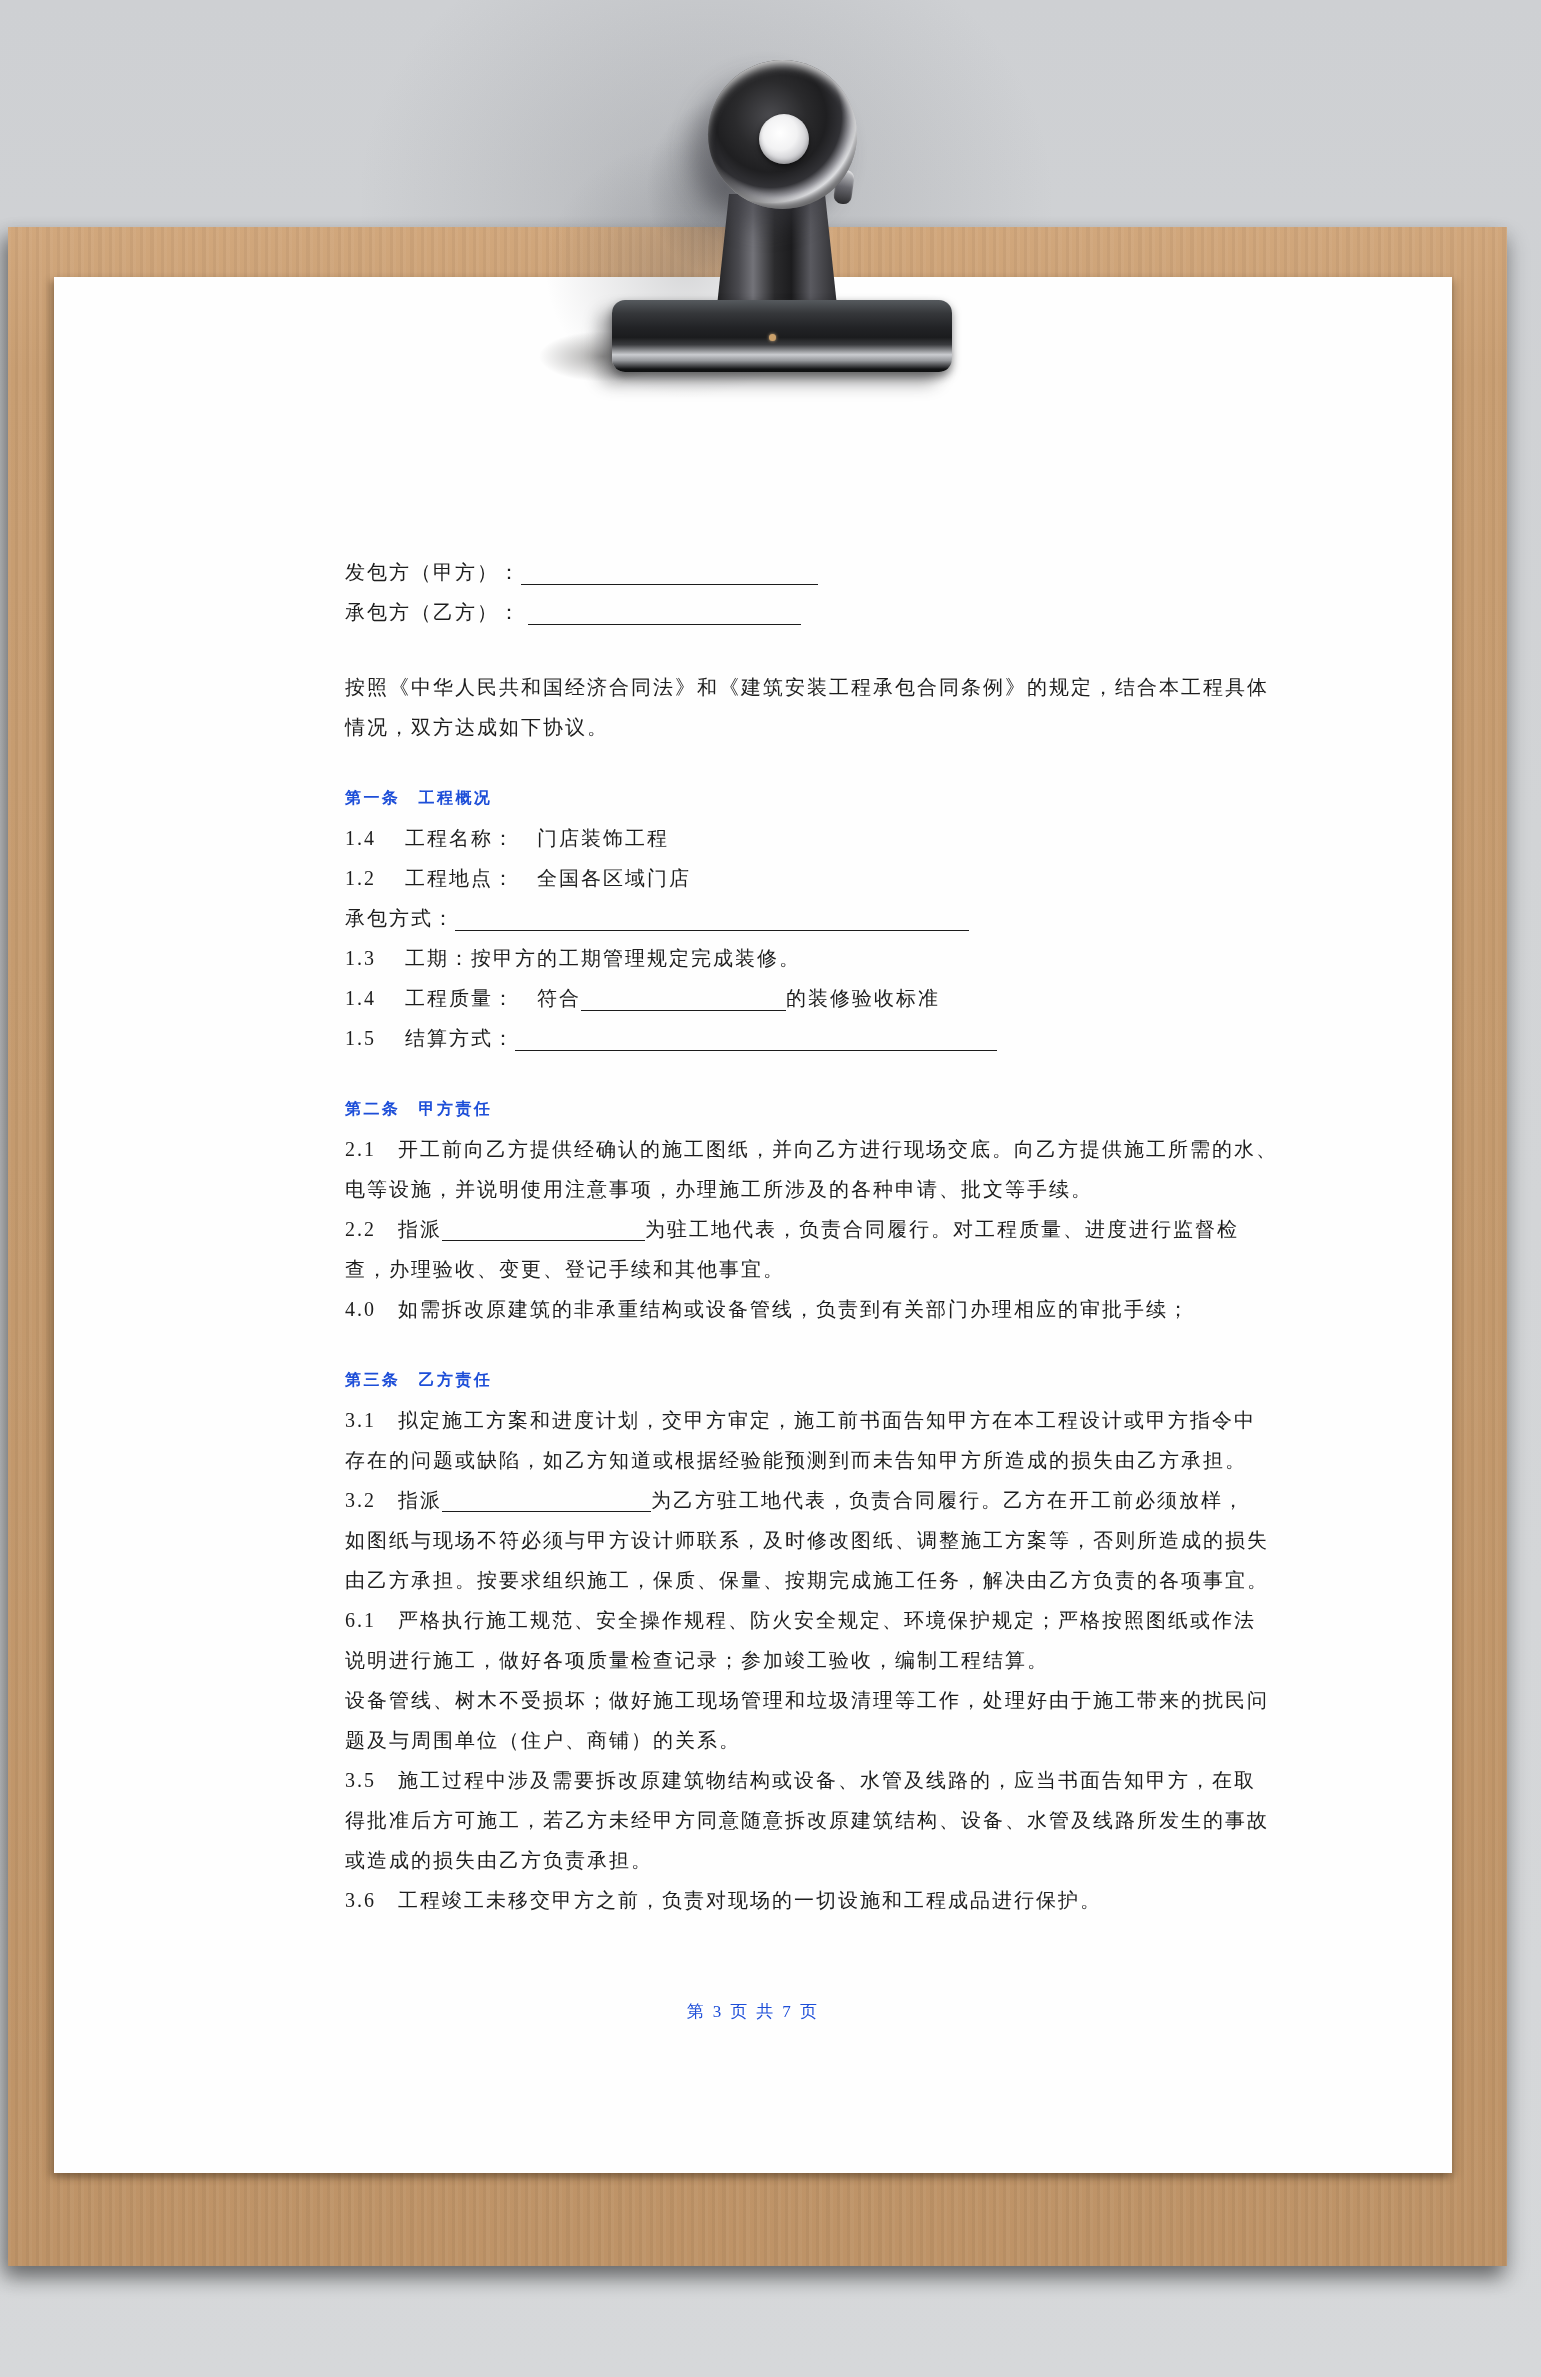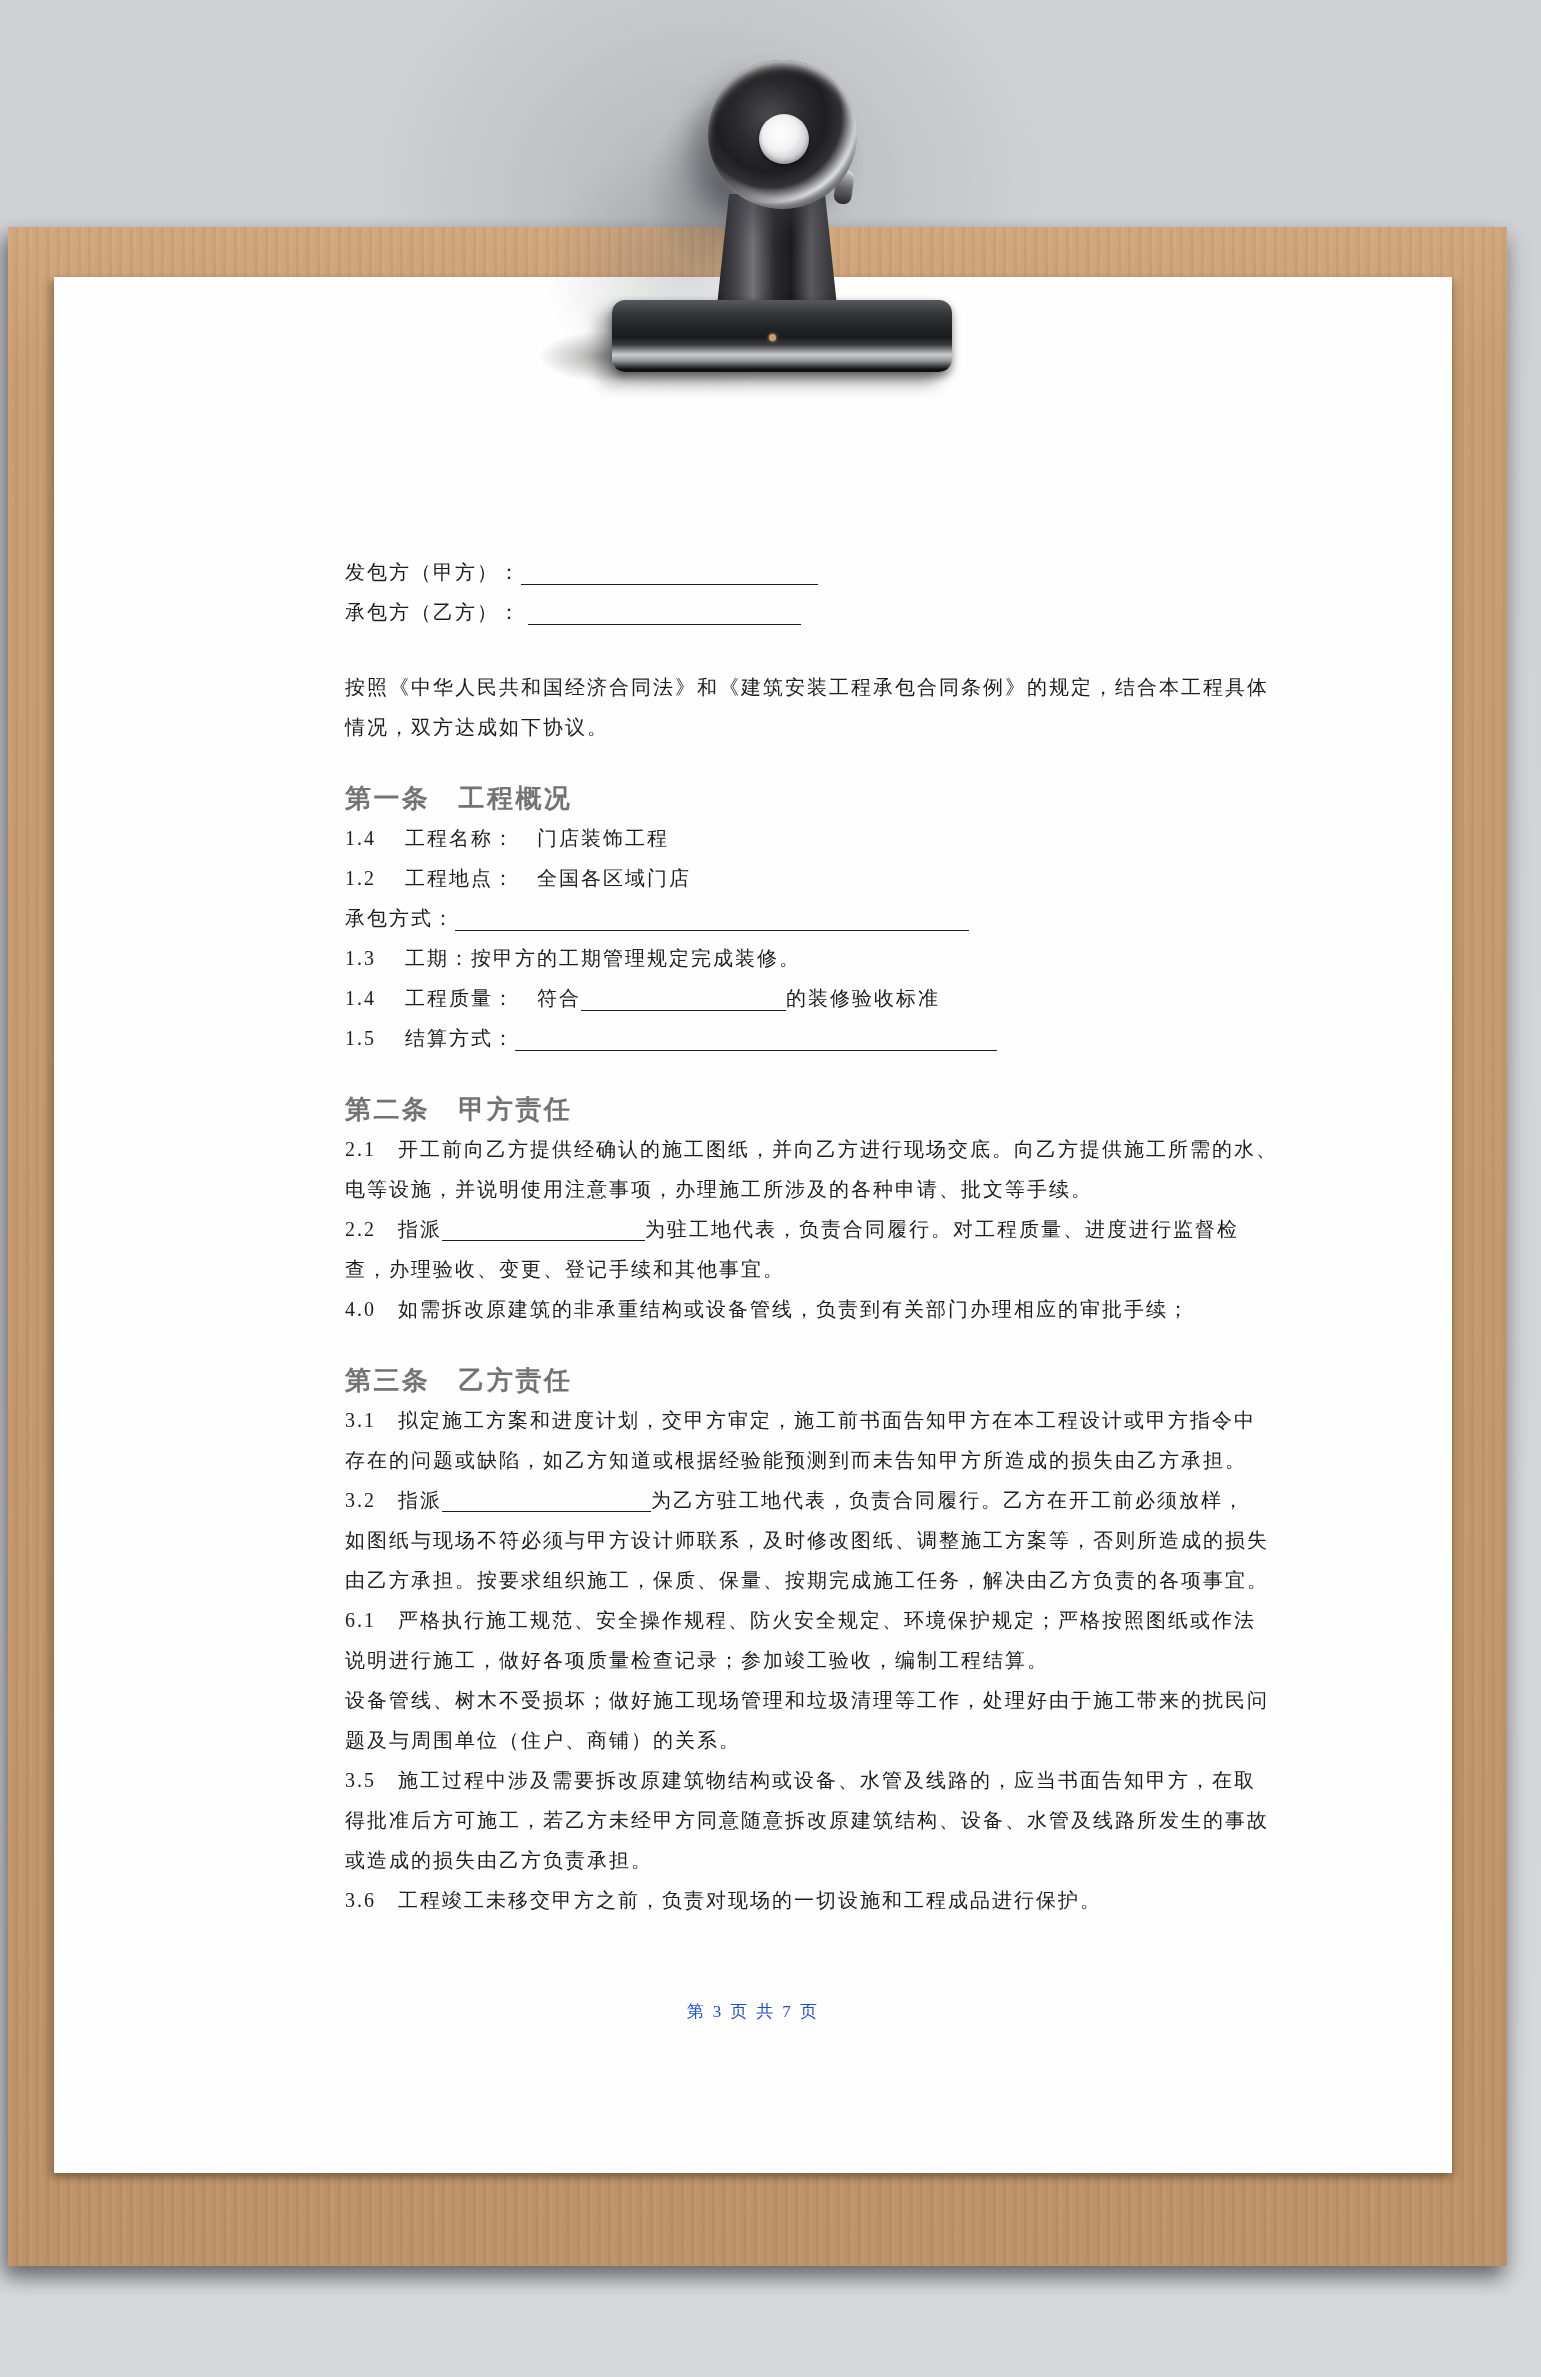--- a/index.html
+++ b/index.html
@@ -26,21 +26,21 @@
     margin-top:10px;
   }
   .doc-text{
     position:absolute;left:291px;top:275px;width:879px;z-index:4;
     color:#1d1d1d;font-size:20px;letter-spacing:2px;
   }
   .block.line{height:40px;line-height:40px;white-space:nowrap;}
   .block.heading{
     height:40px;line-height:40px;white-space:nowrap;
     font-family:"Liberation Sans","DejaVu Sans",sans-serif;
-    font-weight:700;font-size:26px;letter-spacing:2.4px;color:#737373;
+    font-weight:700;font-size:16px;letter-spacing:2.4px;color:#1d4ed8;
   }
   .blank{
     display:inline-block;height:26px;vertical-align:-5.6px;
     border-bottom:1.6px solid #1c1c1c;
   }
   .page-footer{
     position:absolute;left:0;right:0;top:1723px;z-index:4;
     text-align:center;font-size:17px;letter-spacing:2.4px;color:#1d4ed8;
   }
   

